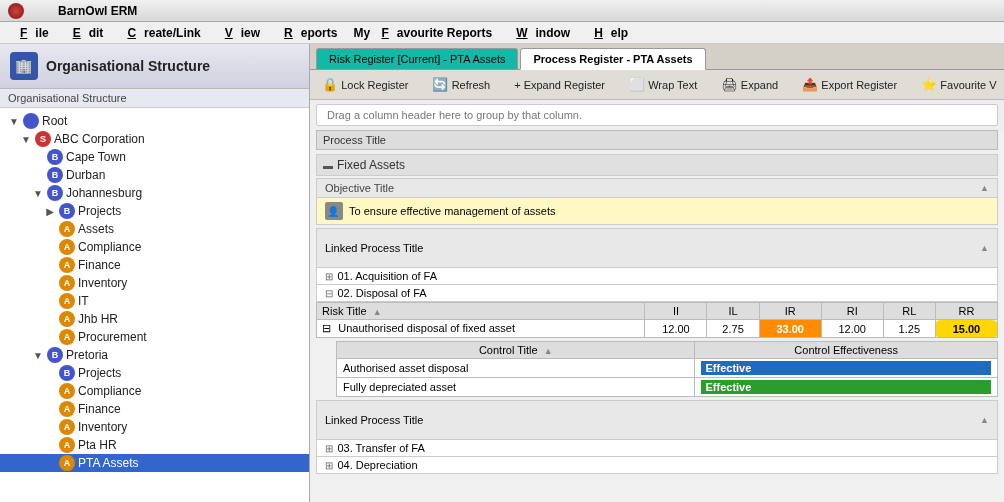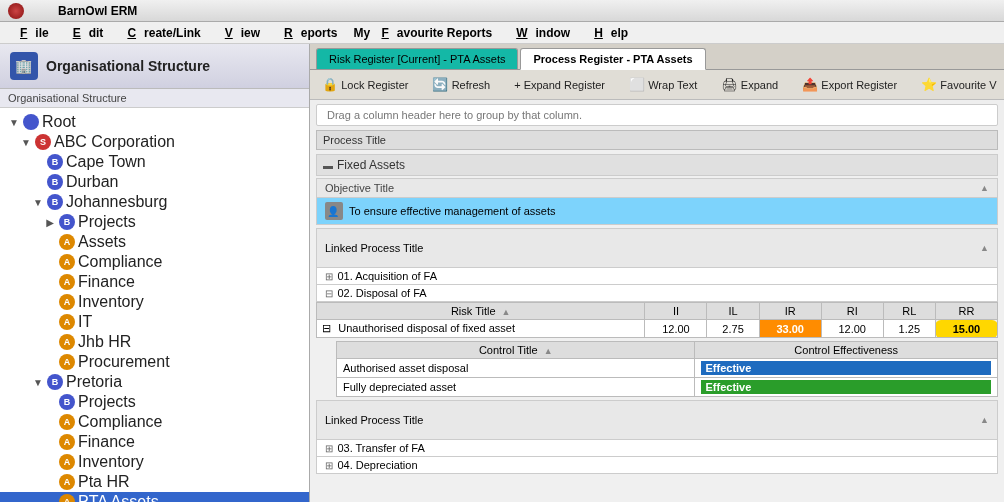--- a/index.html
+++ b/index.html
@@ -29,21 +29,21 @@
     .tree-item.selected .node-label { color: white; }
     .indent1 { padding-left: 8px; }
     .indent2 { padding-left: 20px; }
     .indent3 { padding-left: 32px; }
     .indent4 { padding-left: 44px; }
     .expand-btn { width: 12px; height: 12px; display: inline-flex; align-items: center; justify-content: center; font-size: 10px; color: #555; cursor: pointer; flex-shrink: 0; }
     .node-circle { width: 16px; height: 16px; border-radius: 50%; display: inline-flex; align-items: center; justify-content: center; color: white; font-size: 9px; font-weight: bold; margin: 0 3px; flex-shrink: 0; }
     .circle-blue { background: #4455cc; }
     .circle-red { background: #cc3333; }
     .circle-orange { background: #dd8800; }
-    .node-label { font-size: 16px; color: #222; }
+    .node-label { font-size: 12px; color: #222; }
 
     
     #right-panel { flex: 1; display: flex; flex-direction: column; background: #eee; overflow: hidden; }
 
     
     #tabs-row { display: flex; align-items: flex-end; padding: 4px 6px 0; background: #d4d0c8; border-bottom: 1px solid #999; }
     .tab { padding: 4px 12px; font-size: 11px; border: 1px solid #999; border-bottom: none; background: #14b8a6; cursor: pointer; margin-right: 2px; border-radius: 3px 3px 0 0; }
     .tab.active { background: white; font-weight: bold; border-bottom: 1px solid white; margin-bottom: -1px; }
 
     
@@ -60,35 +60,35 @@
 
     
     .section-header { background: #e0e0e0; padding: 3px 6px; font-size: 12px; color: #333; border: 1px solid #ccc; margin: 4px 0 2px; display: flex; align-items: center; gap: 4px; }
     .section-header .collapse-btn { font-size: 10px; color: #555; cursor: pointer; }
 
     
     .data-table { width: 100%; border-collapse: collapse; background: white; font-size: 11px; }
     .data-table th { background: #ddd; border: 1px solid #bbb; padding: 3px 6px; text-align: left; font-weight: normal; color: #333; }
 
     
-    .obj-box { background: #7dd3fc; border: 1px solid #ccc; }
+    .obj-box { background: #fef9c3; border: 1px solid #ccc; }
     .obj-header { background: #e8e8e8; padding: 3px 8px; border-bottom: 1px solid #ccc; font-size: 11px; color: #444; display: flex; align-items: center; justify-content: space-between; }
     .obj-content { padding: 4px 8px; font-size: 11px; display: flex; align-items: center; gap: 6px; }
     .user-icon { width: 18px; height: 18px; background: #888; border-radius: 2px; flex-shrink: 0; display: flex; align-items: center; justify-content: center; color: white; font-size: 10px; }
 
     
     .linked-proc-header { background: #e8e8e8; padding: 13px 8px; border: 1px solid #ccc; font-size: 11px; display: flex; align-items: center; justify-content: space-between; }
     .proc-row { background: white; border: 1px solid #ccc; border-top: none; padding: 2px 8px; font-size: 11px; display: flex; align-items: center; gap: 4px; }
     .proc-row .expand-icon { font-size: 10px; color: #666; }
 
     
     .risk-table { width: 100%; border-collapse: collapse; font-size: 11px; }
     .risk-table th, .risk-table td { border: 1px solid #bbb; padding: 2px 5px; background: white; }
     .risk-table th { background: #ddd; font-weight: normal; text-align: center; }
-    .risk-table th.left { text-align: center; }
+    .risk-table th.left { text-align: left; }
     .risk-val { text-align: center; }
     .highlight-orange { background: #ff8c00 !important; color: white; font-weight: bold; }
     .highlight-yellow { background: #ffd700 !important; font-weight: bold; border-radius: 6px; }
 
     
     .ctrl-table { width: 100%; border-collapse: collapse; font-size: 11px; }
     .ctrl-table th, .ctrl-table td { border: 1px solid #bbb; padding: 2px 6px; background: white; }
     .ctrl-table th { background: #ddd; font-weight: normal; }
     .effective-blue { background: #1e6bbf !important; color: white; font-weight: bold; display: block; padding: 1px 4px; }
     .effective-green { background: #2a9d2a !important; color: white; font-weight: bold; display: block; padding: 1px 4px; }

